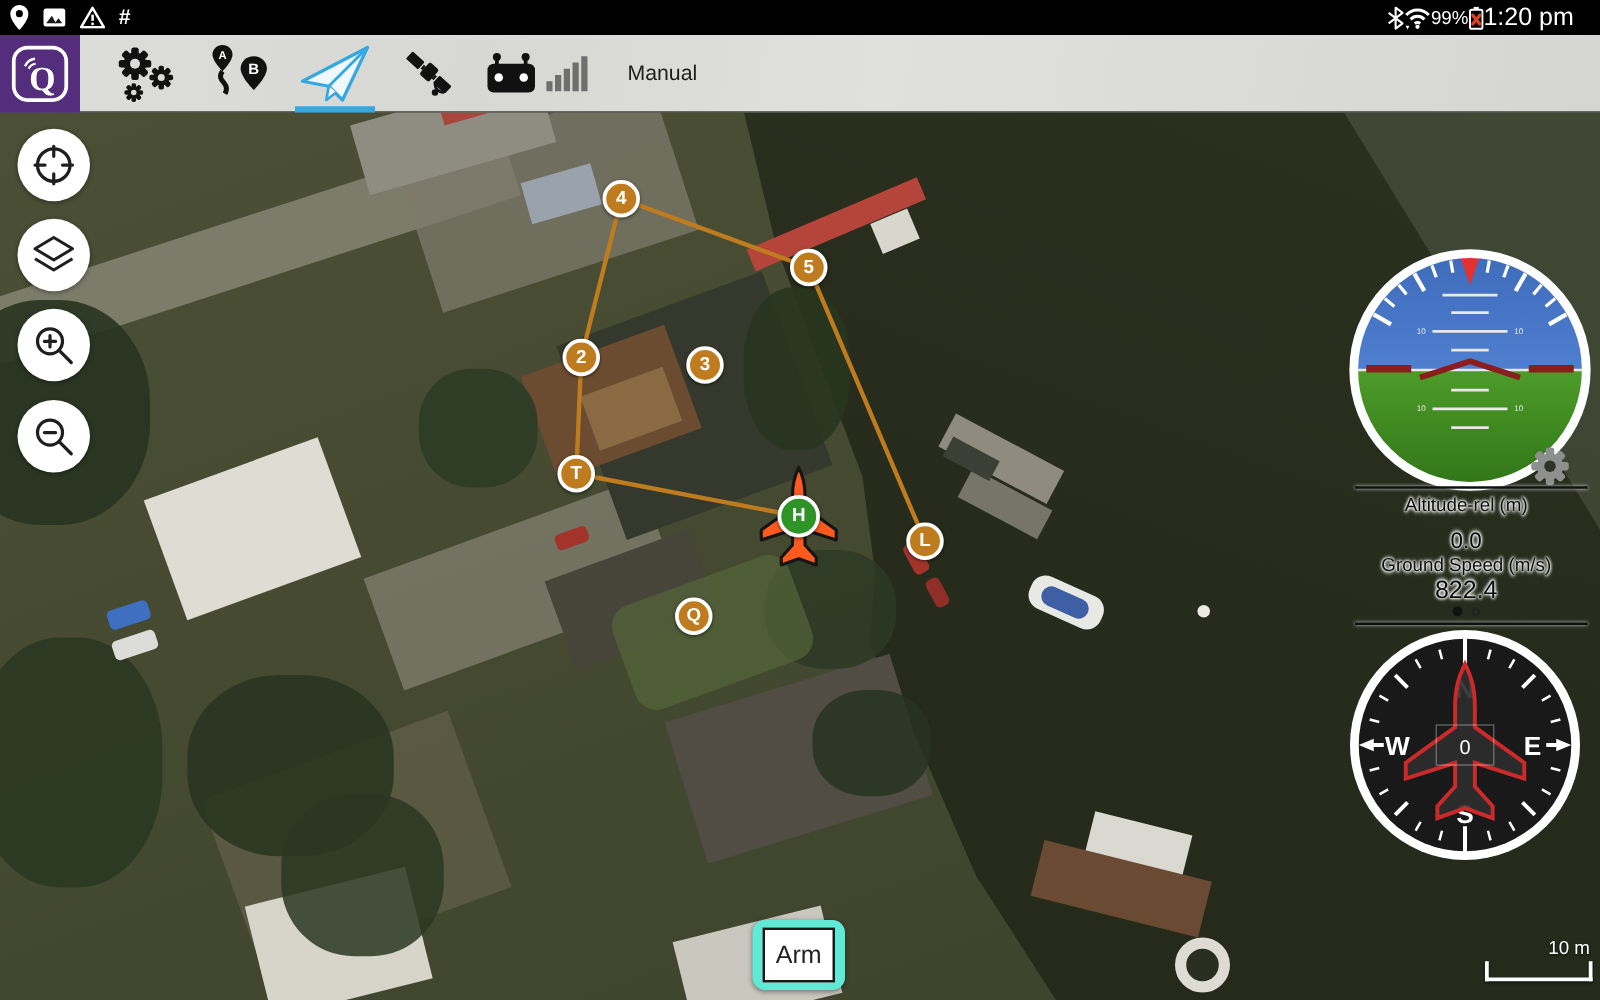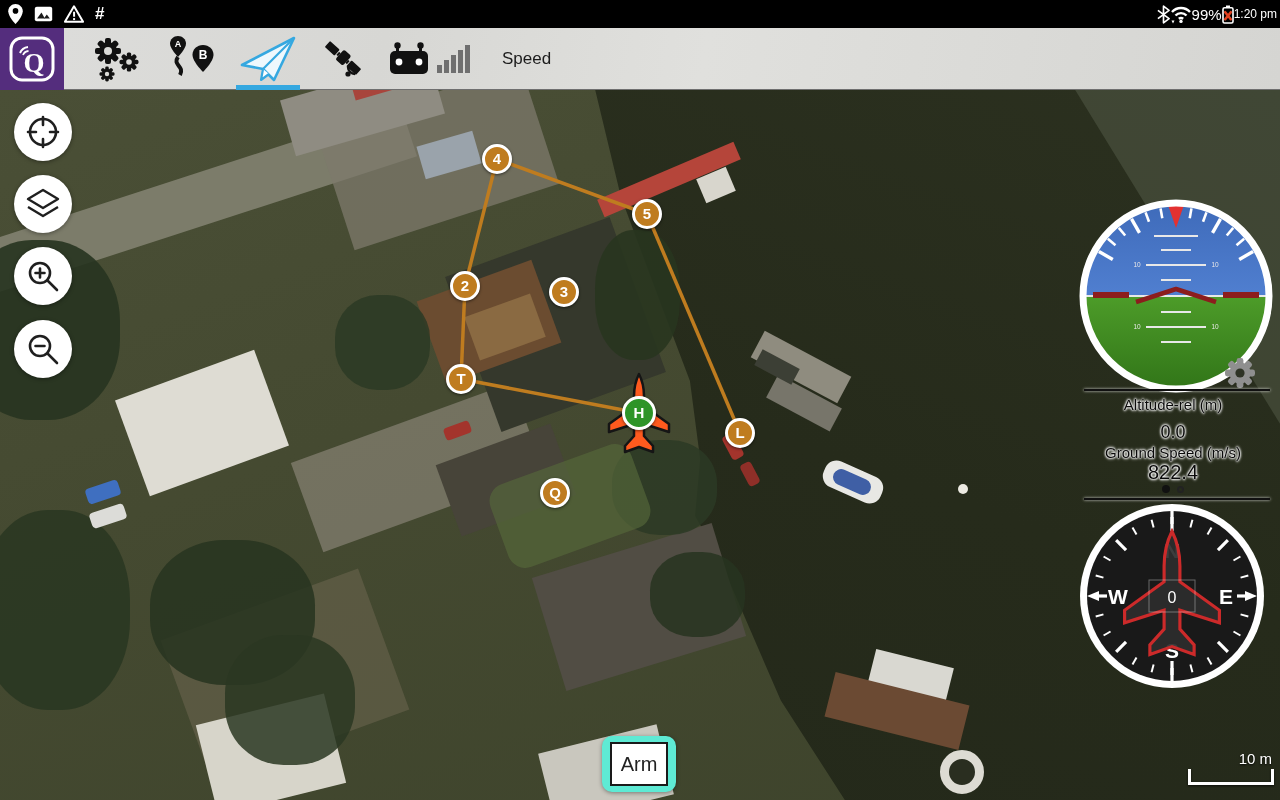--- a/index.html
+++ b/index.html
@@ -4,25 +4,25 @@
 <style>
   * { margin:0; padding:0; box-sizing:border-box; }
   html,body { width:1280px; height:800px; overflow:hidden; background:#20261a;
               font-family:"Liberation Sans", sans-serif; }
   #screen { position:relative; width:1280px; height:800px; overflow:hidden; }
 
   
   #statusbar { position:absolute; left:0; top:0; width:1280px; height:28px; background:#000;
                display:flex; align-items:center; color:#fff; z-index:90; }
   #sb-left  { display:flex; align-items:center; gap:11px; padding-left:8px; }
-  #sb-right { margin-left:auto; display:flex; align-items:center; gap:0; padding-right:3px;justify-content:flex-end; }
+  #sb-right { margin-left:auto; display:flex; align-items:center; gap:0; padding-right:21px;justify-content:flex-end; }
   .sb-txt { font-size:16px; color:#fff; }
   #hash-glyph { font-size:17px; font-weight:bold; }
   #sb-pct { font-size:15px; }
-  #sb-time { font-size:12px; }
+  #sb-time { font-size:20px; }
 
   
   #toolbar { position:absolute; left:0; top:28px; width:1280px; height:62px; z-index:80;
              background:linear-gradient(100deg, #dddddb 0%, #d7d7d4 30%, #e0e0dd 55%, #d5d5d2 100%);
              border-bottom:1px solid #6f6f6f; display:flex; align-items:center; }
   #qgc-logo { width:64px; height:62px; background:#542d7d; display:flex; align-items:center;
               justify-content:center; flex:0 0 auto; }
   .tbtab { position:relative; height:62px; display:flex; align-items:center; justify-content:center; }
   #tab-settings { width:76px; margin-left:14px; }
   #tab-plan { width:76px; }
@@ -296,21 +296,21 @@
       <svg width="34" height="32" viewBox="0 0 34 32">
         <rect x="0" y="22" width="5" height="8" fill="#6f6f6f"></rect>
         <rect x="7" y="17" width="5" height="13" fill="#6f6f6f"></rect>
         <rect x="14" y="12" width="5" height="18" fill="#6f6f6f"></rect>
         <rect x="21" y="7" width="5" height="23" fill="#6f6f6f"></rect>
         <rect x="28" y="2" width="5" height="28" fill="#6f6f6f"></rect>
       </svg>
     </div>
 
 
-    <span id="mode-label">Speed</span>
+    <span id="mode-label">Manual</span>
   </div>
 
   <div class="map-btn" style="top:103px">
     <svg width="36" height="36" viewBox="0 0 36 36" fill="none" stroke="#1f1f1f" stroke-width="2.6" stroke-linecap="round">
       <circle cx="18" cy="18" r="13"></circle>
       <path d="M18 3 V11 M18 25 V33 M3 18 H11 M25 18 H33"></path>
     </svg>
   </div>
   <div class="map-btn" style="top:175px">
     <svg width="36" height="36" viewBox="0 0 36 36" fill="none" stroke="#1f1f1f" stroke-width="2.4" stroke-linejoin="round">

